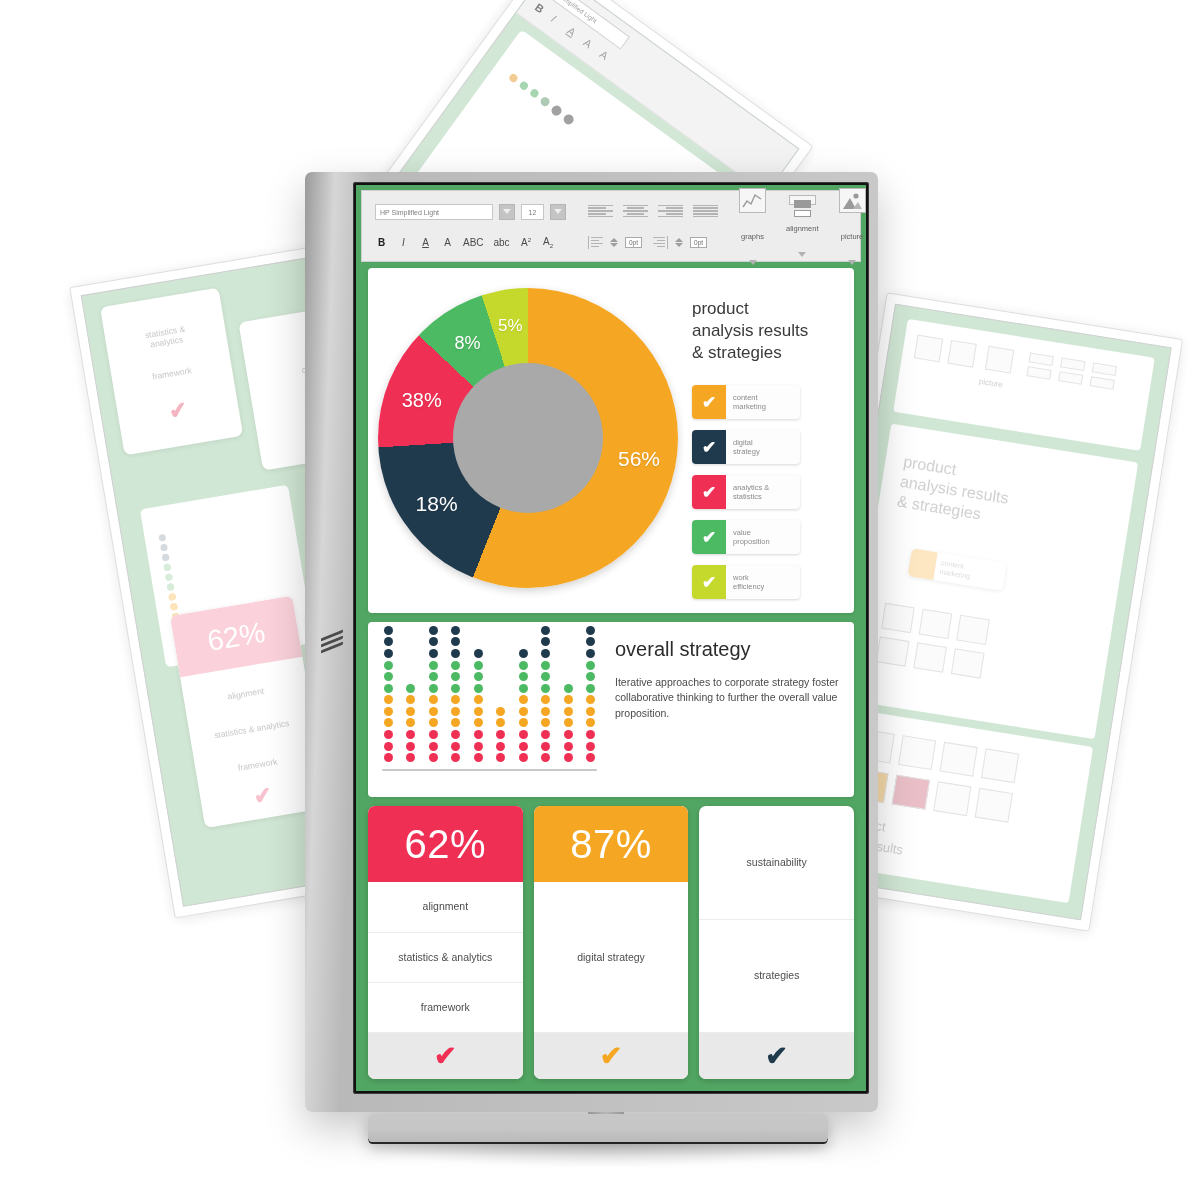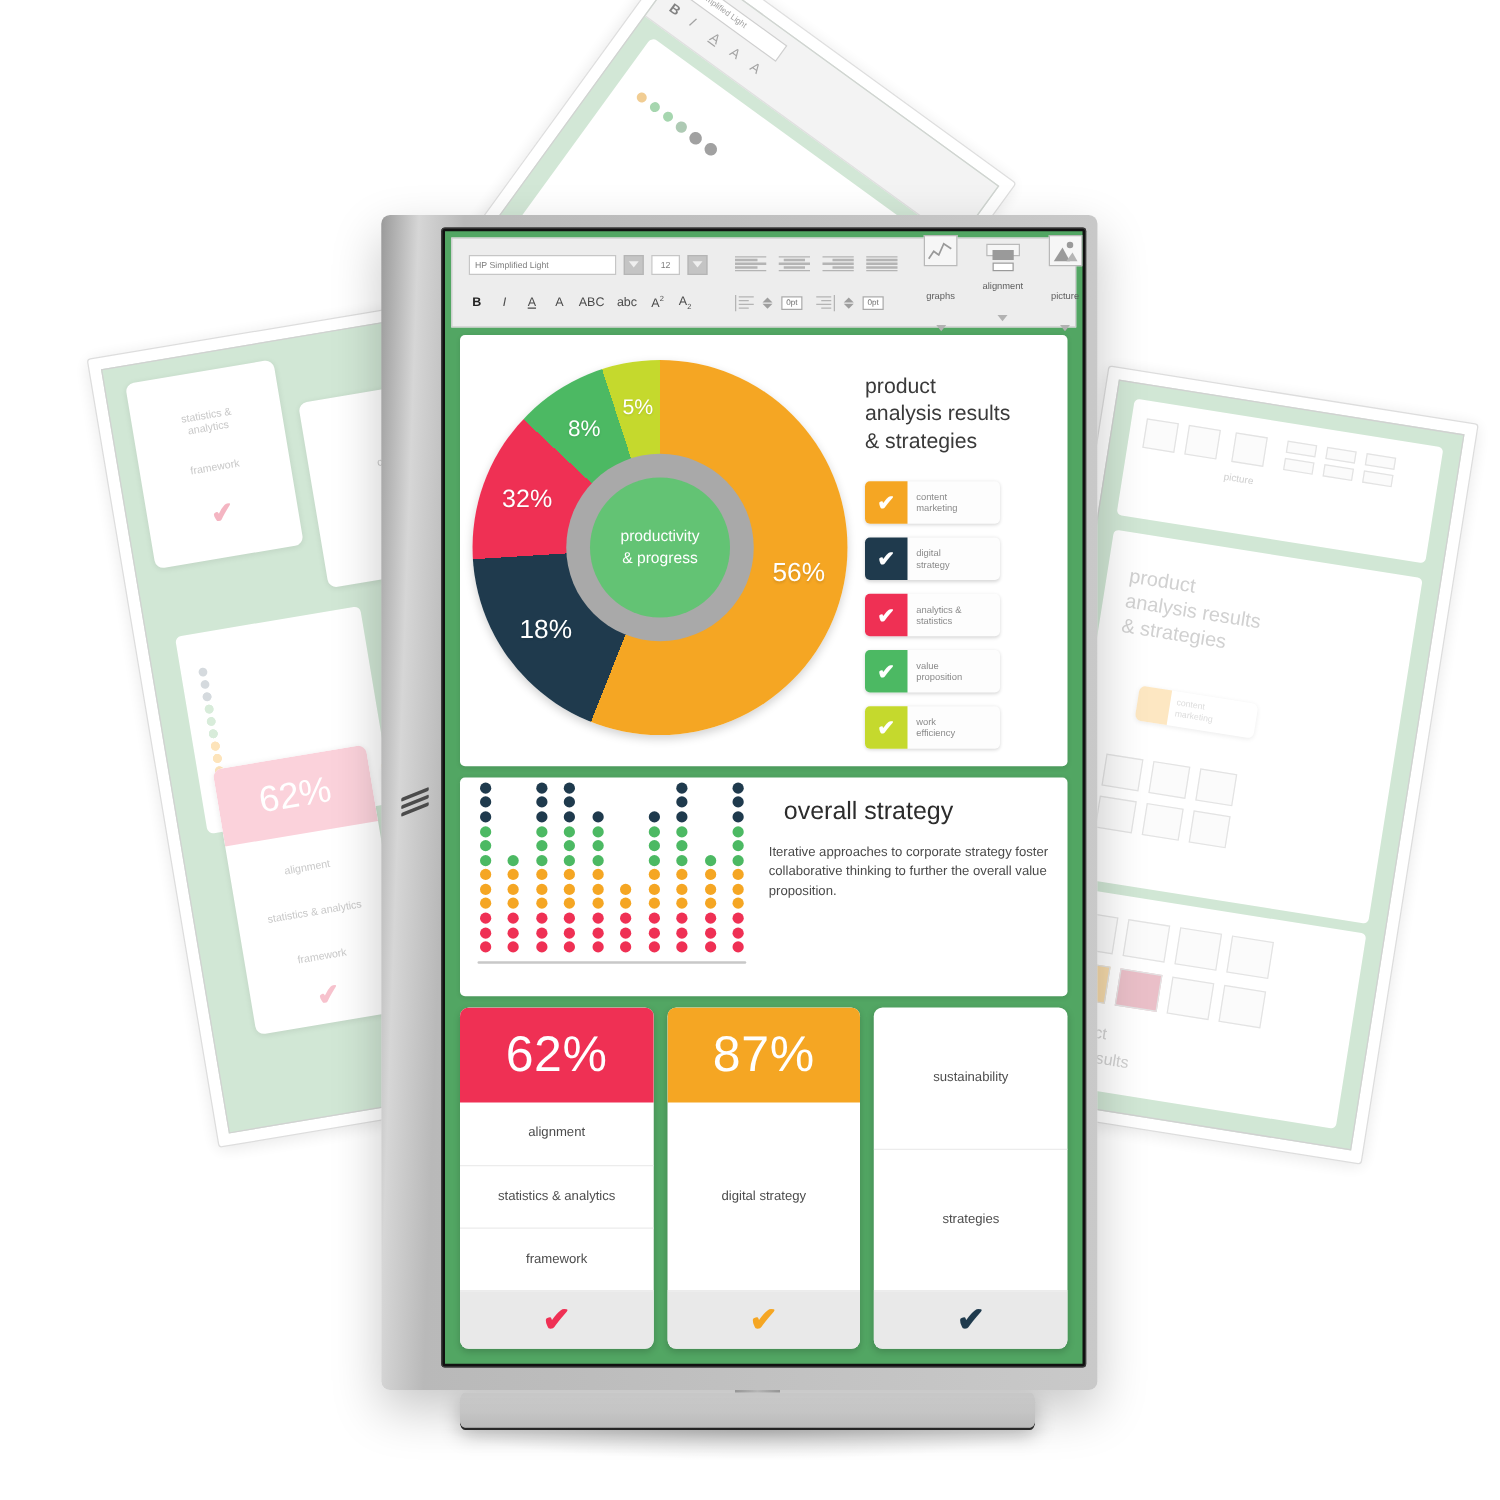--- a/index.html
+++ b/index.html
@@ -170,21 +170,21 @@
 
   
   #panel-dots{ flex:0 0 175px; display:flex; padding:14px 14px 10px 14px; }
   #dotchart{ width:215px; position:relative; }
   #dotcols{ display:flex; align-items:flex-end; justify-content:space-between;
             height:126px; padding:0 2px; }
   .dcol{ display:flex; flex-direction:column-reverse; gap:2.6px; }
   .dcol span{ width:9px; height:9px; border-radius:50%; display:block; }
   #dot-axis{ height:2px; background:#c8c8c8; margin-top:7px; border-radius:2px; }
   #dot-text{ flex:1; padding:2px 0 0 18px; }
-  #dot-h{ font-size:20px; color:#2c2c2c; font-weight:400;margin-left:12px; }
+  #dot-h{ font-size:20px; color:#2c2c2c; font-weight:400; }
   #dot-p{ margin-top:14px; font-size:10.5px; line-height:1.45; color:#4a4a4a; }
 
   
   #panel-cards{ flex:1; display:flex; gap:11px; }
   .stat{ flex:1; background:#fff; border-radius:7px; overflow:hidden;
          box-shadow:0 2px 6px rgba(0,0,0,.18); display:flex; flex-direction:column; }
   .stat-top{ height:76px; display:flex; align-items:center; justify-content:center;
              color:#fff; font-size:40px; font-weight:300; letter-spacing:.5px; }
   .stat-row{ flex:1; display:flex; align-items:center; justify-content:center;
              text-align:center; font-size:10.5px; color:#4d4d4d; line-height:1.25;
@@ -467,29 +467,23 @@
           <div class="carat"></div>
         </div>
       </div>
 
       <div id="content">
 
         <div class="panel" id="panel-donut">
           <div id="donut-wrap">
             <div id="donut" style="background: conic-gradient(rgb(245, 166, 35) 0deg, rgb(245, 166, 35) 201.6deg, rgb(31, 58, 77) 201.6deg, rgb(31, 58, 77) 266.4deg, rgb(239, 48, 84) 266.4deg, rgb(239, 48, 84) 313.2deg, rgb(76, 185, 99) 313.2deg, rgb(76, 185, 99) 342deg, rgb(197, 217, 45) 342deg, rgb(197, 217, 45) 360deg);"></div>
             <div id="donut-hole"></div>
-            <div id="donut-core">
-              <span>
-                <span>productivity</span><br>
-                <span>&amp; progress</span>
-              </span>
-            </div>
             <div class="slice-lbl" id="lbl0" style="font-size: 21px; left: 260.998px; top: 171.174px; transform: translate(-50%, -50%);">56%</div>
             <div class="slice-lbl" id="lbl1" style="font-size: 21px; left: 58.5811px; top: 216.42px; transform: translate(-50%, -50%);">18%</div>
-            <div class="slice-lbl" id="lbl2" style="font-size: 20px; left: 43.6805px; top: 111.723px; transform: translate(-50%, -50%);">32%</div>
+            <div class="slice-lbl" id="lbl2" style="font-size: 20px; left: 43.6805px; top: 111.723px; transform: translate(-50%, -50%);">38%</div>
             <div class="slice-lbl" id="lbl3" style="font-size: 18px; left: 89.4516px; top: 54.5909px; transform: translate(-50%, -50%);">8%</div>
             <div class="slice-lbl" id="lbl4" style="font-size: 17px; left: 132.323px; top: 38.3912px; transform: translate(-50%, -50%);">5%</div>
           </div>
 
           <div id="legend-col">
             <div id="legend-title">
               <div>product</div>
               <div>analysis results</div>
               <div>&amp; strategies</div>
             </div>

